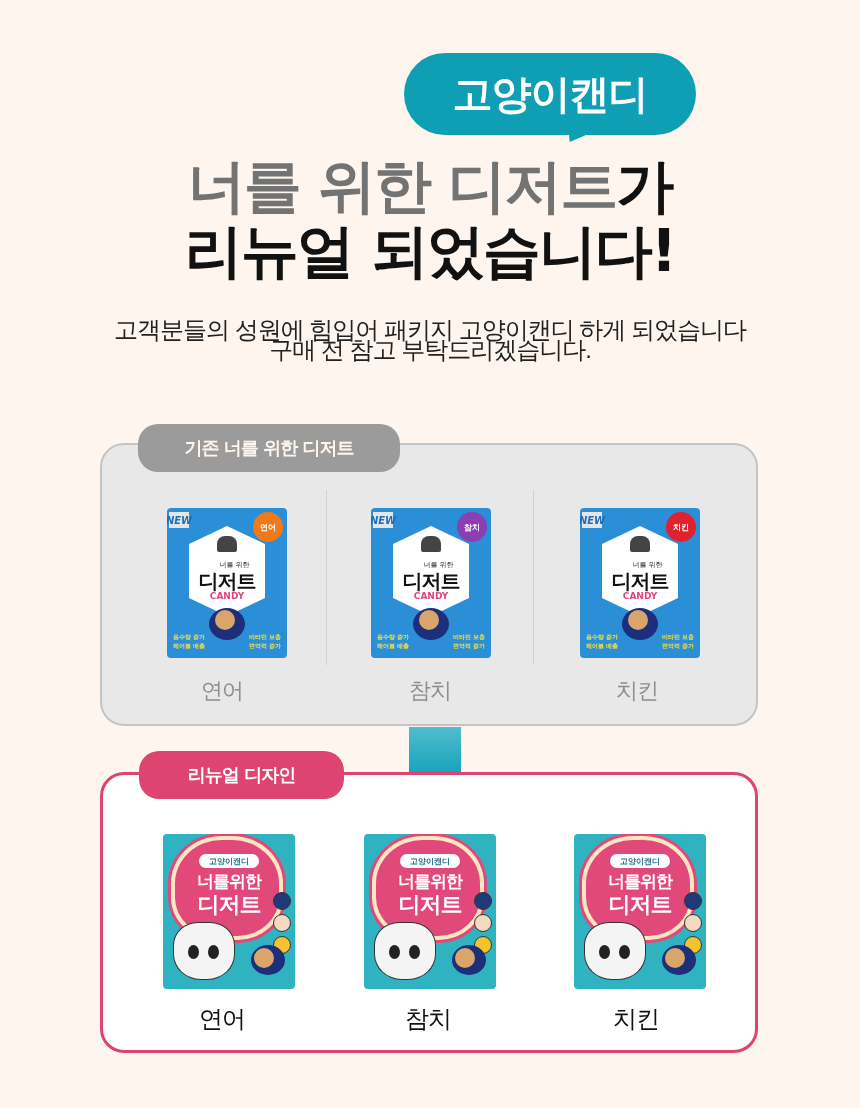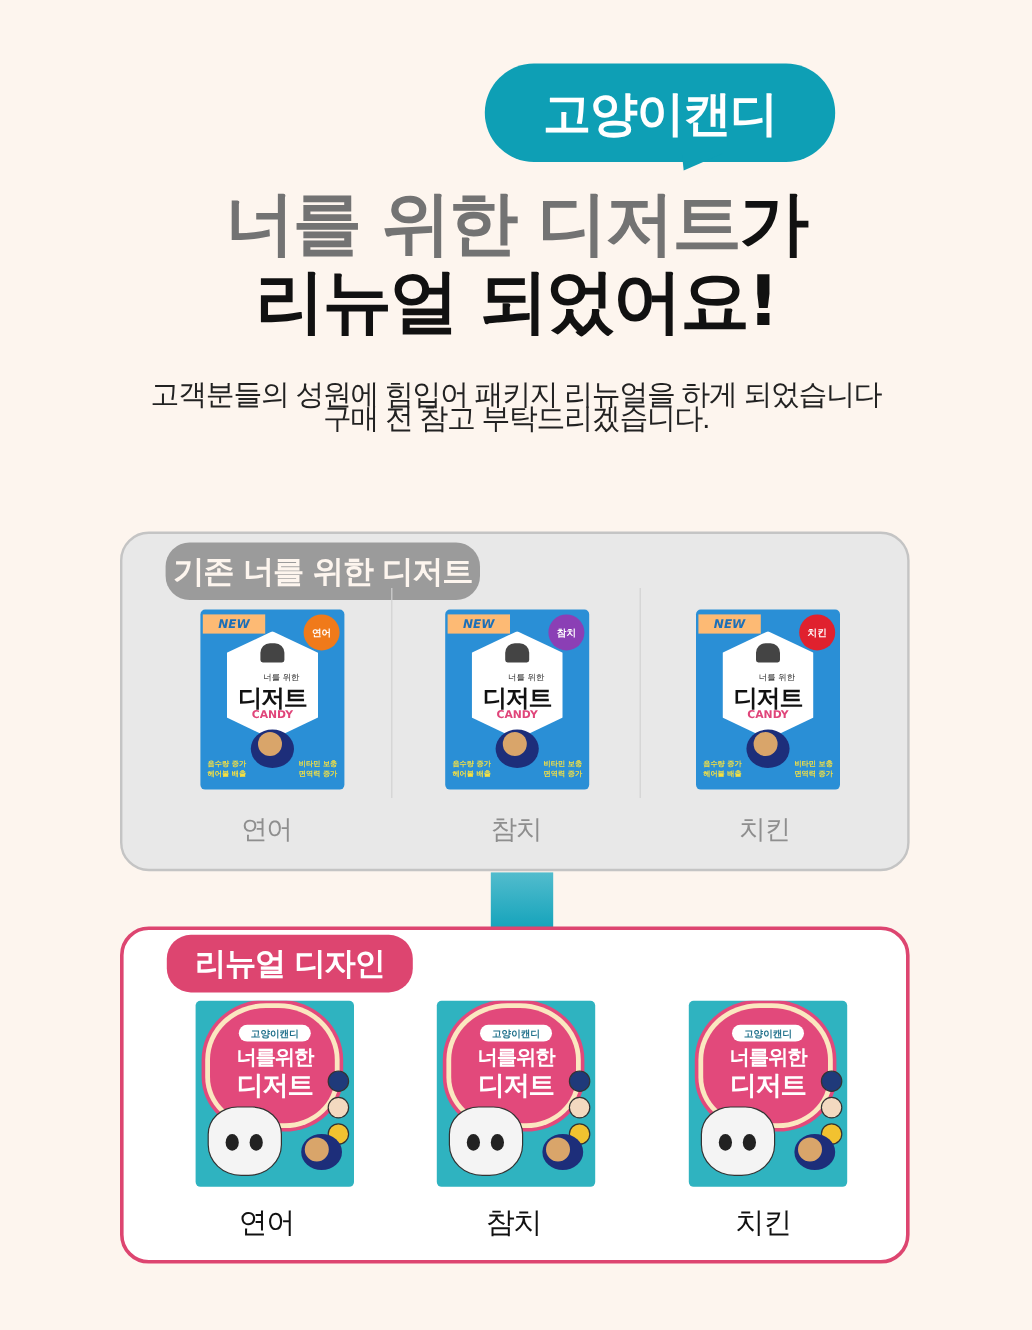--- a/index.html
+++ b/index.html
@@ -42,43 +42,43 @@
 
   .box {
     position: absolute; left: 100px; width: 658px; border-radius: 24px;
   }
   .old-box { top: 443px; height: 283px; background: #e8e8e8; border: 2px solid #c4c4c4; }
   .new-box { top: 772px; height: 281px; background: #fff; border: 3px solid #dd4570; }
 
   .pill {
     position: absolute; height: 48px; border-radius: 20px;
     display: flex; align-items: center; justify-content: center;
-    color: #fff; font-size: 26px; font-weight: bold; letter-spacing: -1px; margin-top: 28px;
+    color: #fff; font-size: 18px; font-weight: bold; letter-spacing: -1px;
   }
   .pill-old { left: 138px; top: 424px; width: 262px; background: #9b9b9b; color: #fdf5ee; }
   .pill-new { left: 139px; top: 751px; width: 205px; background: #dd4570; }
 
   .divider { position: absolute; top: 490px; width: 1px; height: 175px; background: #d2d2d2; }
 
   .prod { position: absolute; }
   .label {
     position: absolute; width: 120px; text-align: center;
     font-family: "Liberation Sans", sans-serif; letter-spacing: -1px;
   }
   .label-old { top: 676px; font-size: 22px; color: #8e8e8e; }
   .label-new { top: 1003px; font-size: 24px; color: #111; }
 
   
   .old-pack {
     width: 120px; height: 150px; background: #2a8fd6; border-radius: 4px;
     position: relative; overflow: hidden;
   }
   .old-pack .newtag {
-    position: absolute; left: 2px; top: 4px; width: 52px; height: 16px;
-    background: #fdba74; color: #1c6fb8; font-size: 10px; font-weight: bold;
+    position: absolute; left: 2px; top: 4px; width: 20px; height: 16px;
+    background: #e5e5e5; color: #1c6fb8; font-size: 10px; font-weight: bold;
     font-style: italic; display: flex; align-items: center; justify-content: center;
   }
   .old-pack .flavor {
     position: absolute; right: 4px; top: 4px; width: 30px; height: 30px;
     border-radius: 50%; color: #fff; font-size: 8px; font-weight: bold;
     display: flex; align-items: center; justify-content: center;
   }
   .old-pack .hex {
     position: absolute; left: 22px; top: 18px; width: 76px; height: 90px;
     background: #fff; clip-path: polygon(50% 0, 100% 20%, 100% 80%, 50% 100%, 0 80%, 0 20%);
@@ -146,23 +146,23 @@
 <body>
 
 <div class="bubble">
   <span>고양이캔디</span>
 </div>
 <div class="bubble-tail"></div>
 
 <div class="headline hl1">
   <span class="pink">너를 위한 디저트</span><span>가</span>
 </div>
-<div class="headline hl2">리뉴얼 되었어요!</div>
-
-<div class="desc d1">고객분들의 성원에 힘입어 패키지 리뉴얼을 하게 되었습니다</div>
+<div class="headline hl2">리뉴얼 되었습니다!</div>
+
+<div class="desc d1">고객분들의 성원에 힘입어 패키지 고양이캔디 하게 되었습니다</div>
 <div class="desc d2">구매 전 참고 부탁드리겠습니다.</div>
 
 <div class="box old-box"></div>
 <div class="pill pill-old">기존 너를 위한 디저트</div>
 <div class="divider" style="left:326px"></div>
 <div class="divider" style="left:533px"></div>
 
 <div class="prod" style="left:167px; top:508px;">
   <div class="old-pack">
     <div class="newtag">NEW</div>

